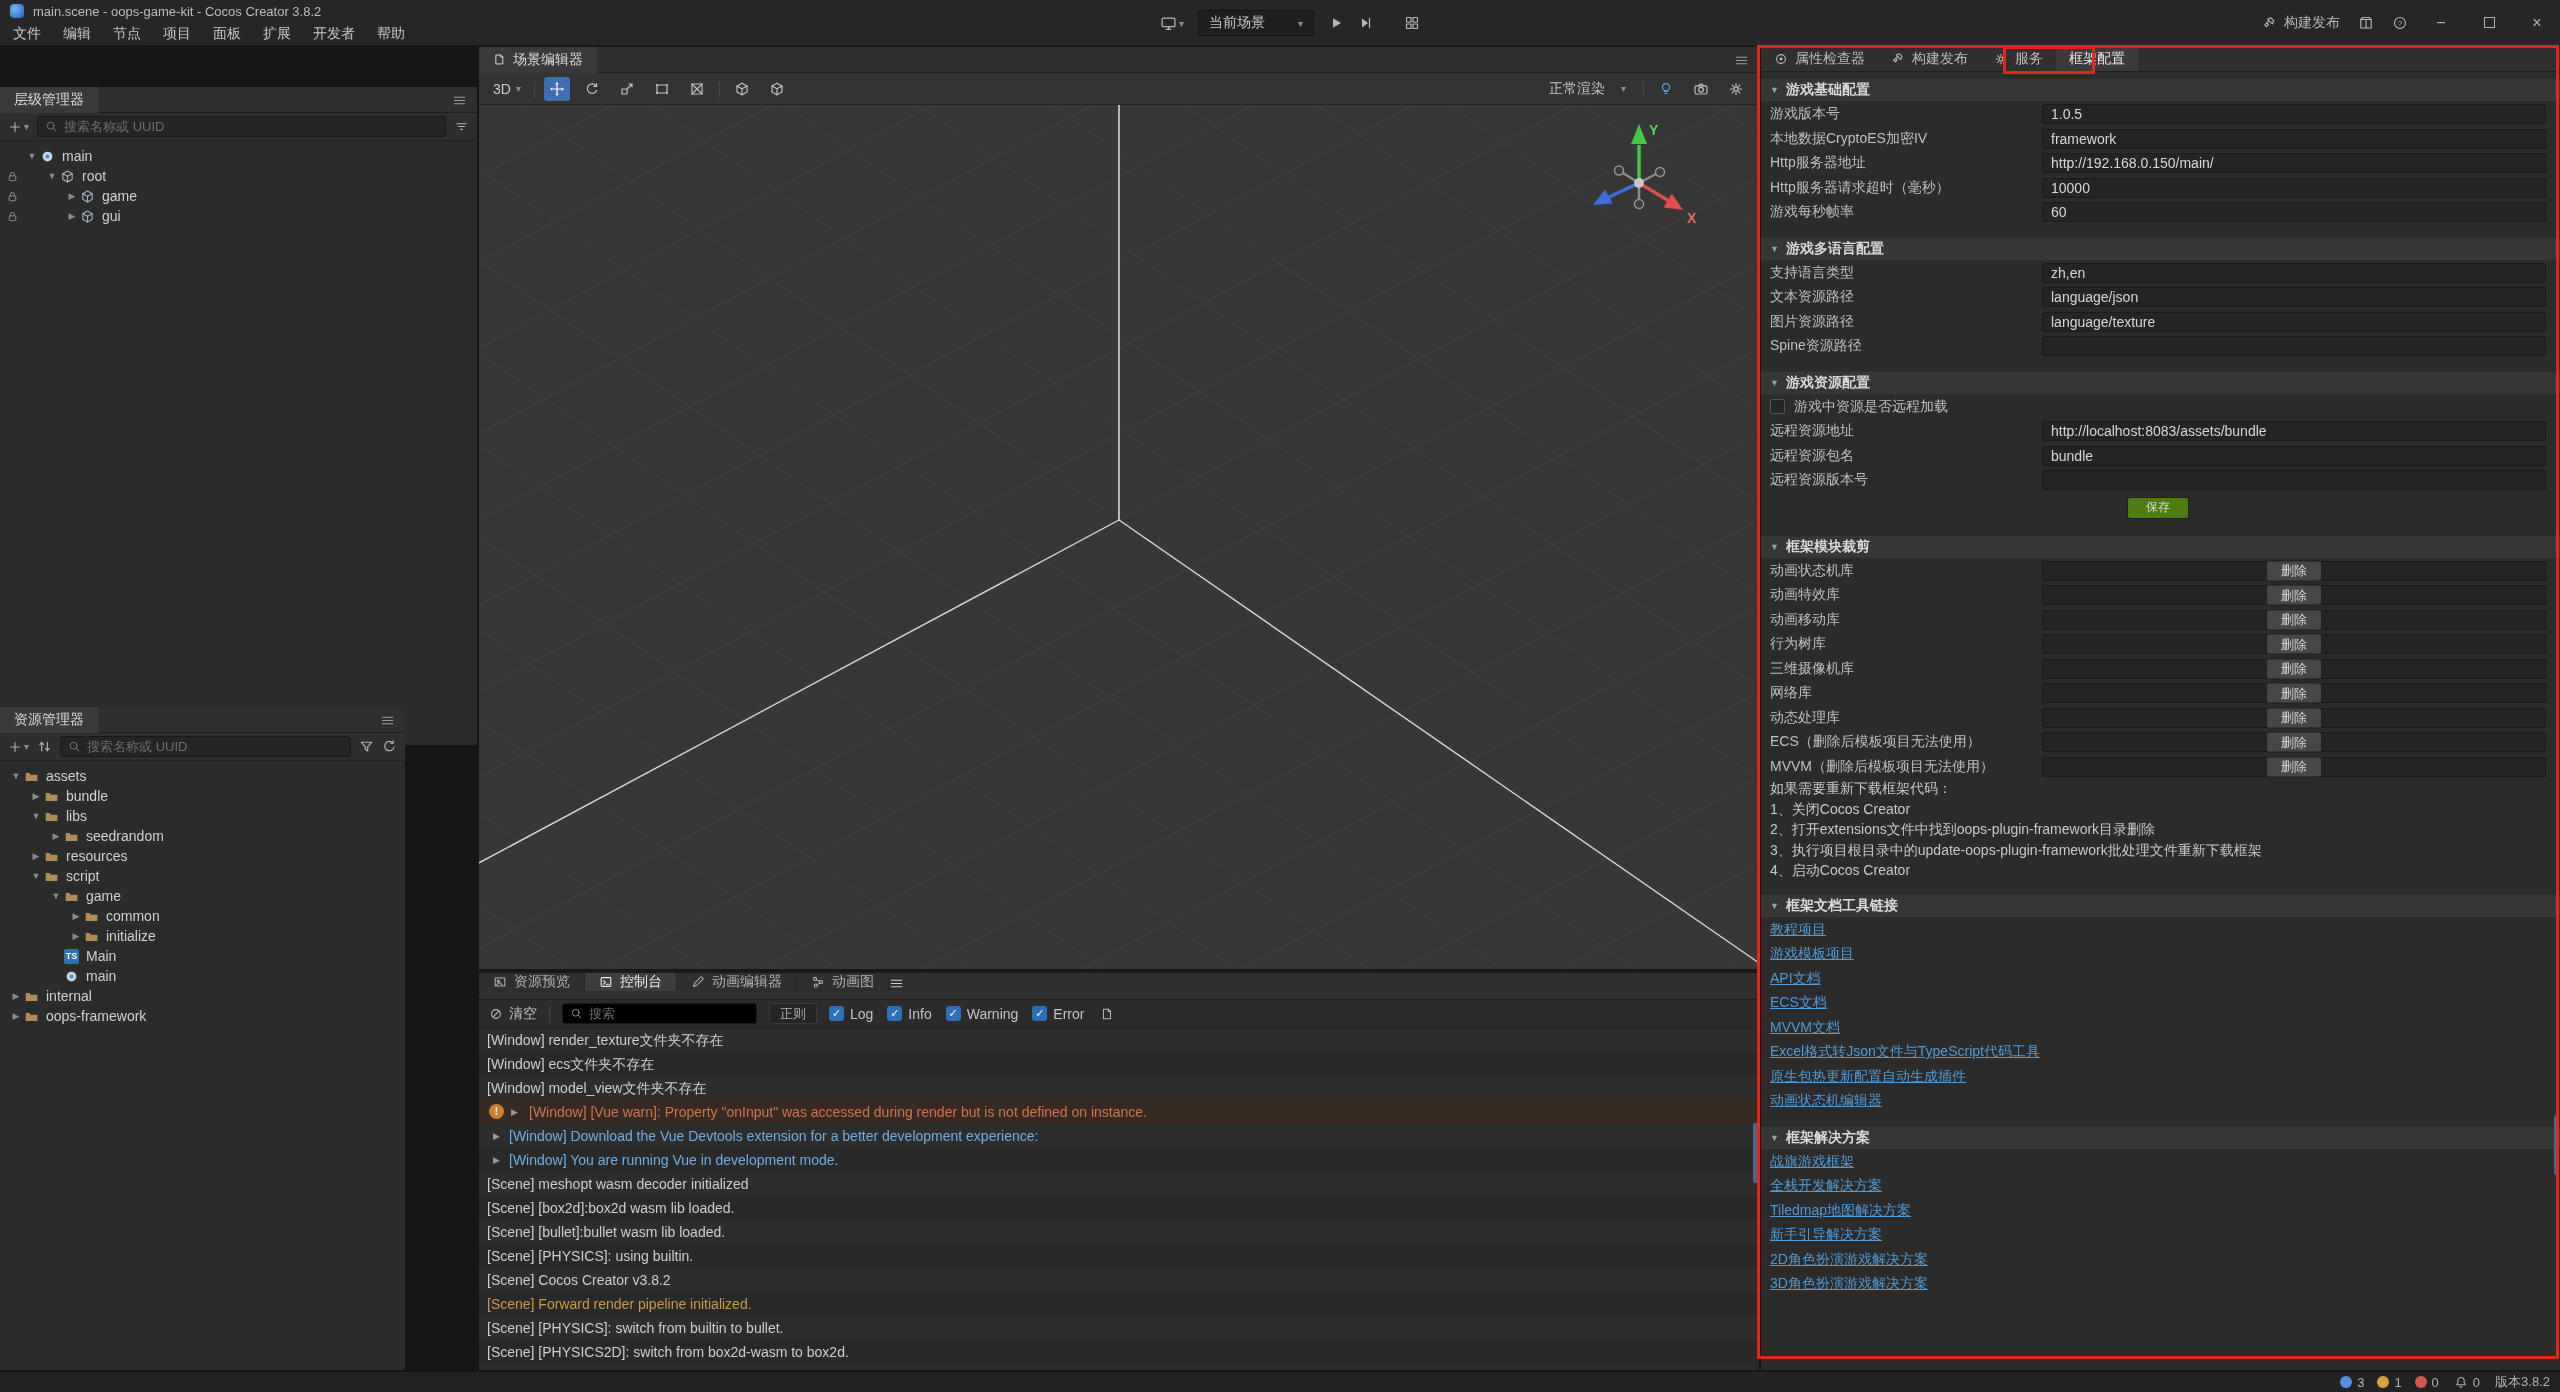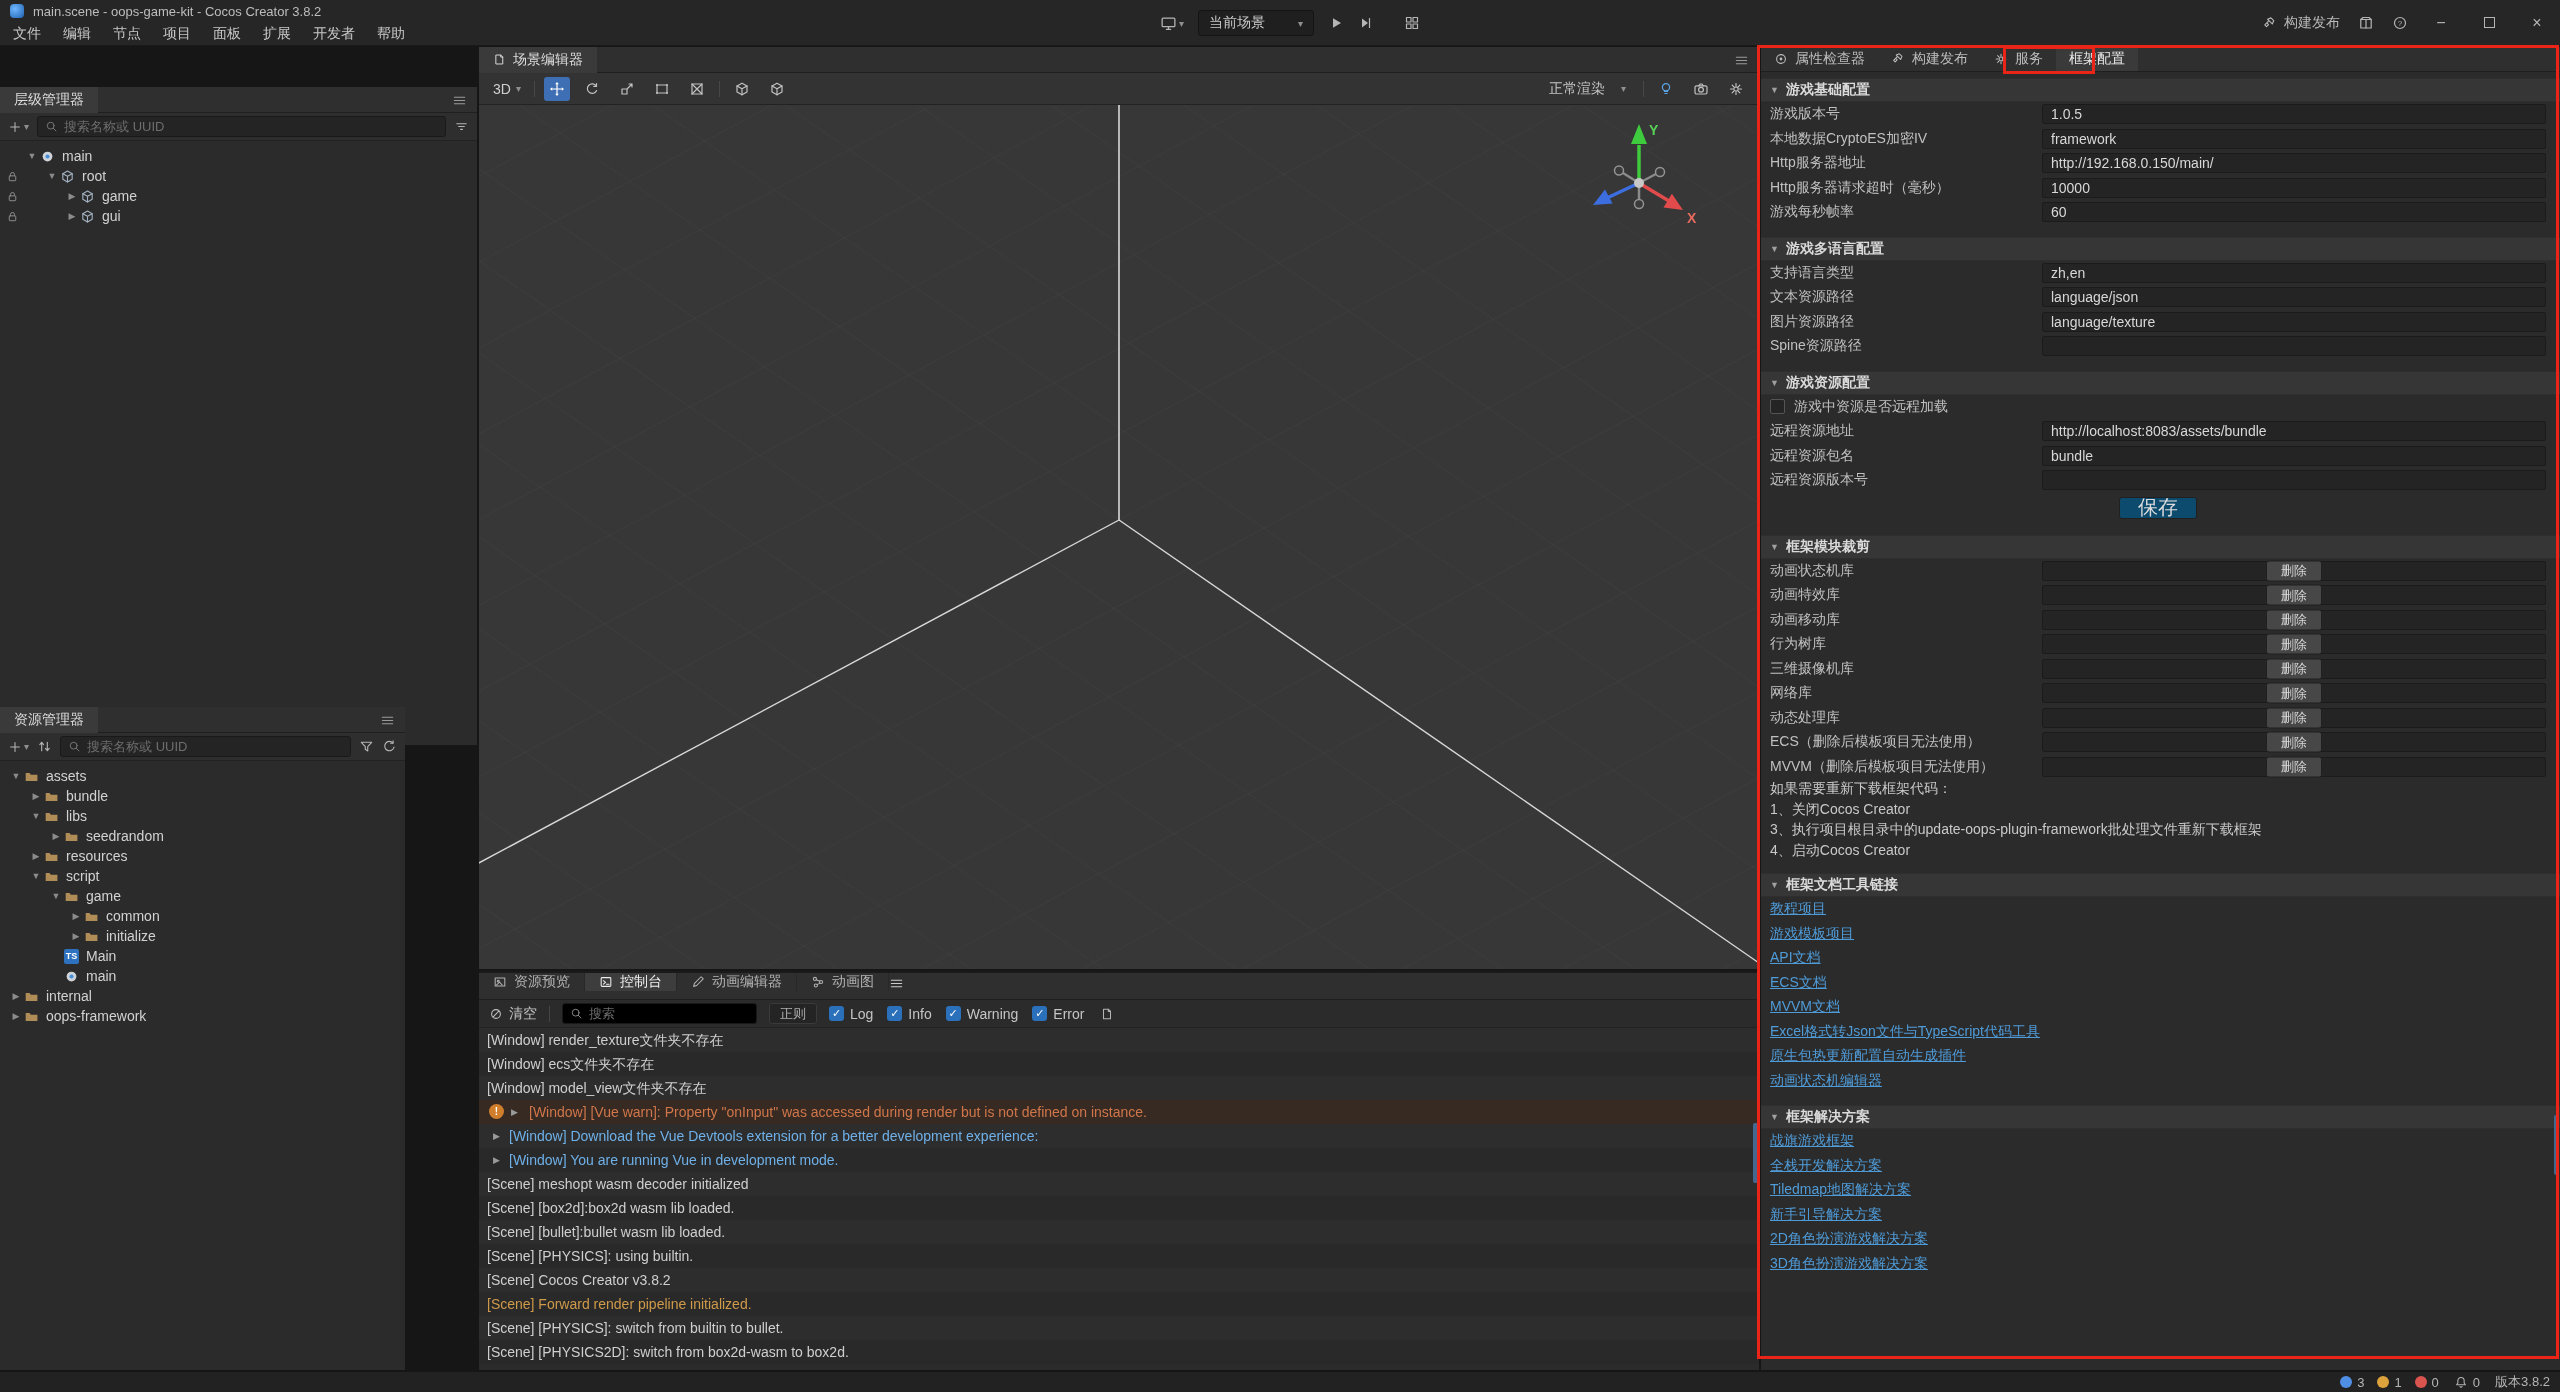--- a/index.html
+++ b/index.html
@@ -80,21 +80,21 @@
 .sec-h{display:flex;align-items:center;height:24px;background:#363636;margin-top:12px;padding-left:9px;color:#dadada;font-weight:bold;font-size:14px;border-top:1px solid #2e2e2e;border-bottom:1px solid #2e2e2e;}
 .sec-h:first-child{margin-top:6px;}
 .sarr{font-size:9px;color:#9f9f9f;margin-right:7px;font-weight:normal;}
 .irow{height:24.5px;display:flex;align-items:center;padding:0 14px 0 9px;}
 .irow .lbl{width:272px;flex:none;color:#c0c0c0;font-size:14px;white-space:nowrap;overflow:hidden;}
 .irow .val{flex:1;display:flex;}
 .tinput{flex:1;height:20px;background:#242424;border:1px solid #1b1b1b;border-radius:2px;color:#d8d8d8;display:flex;align-items:center;padding:0 8px;font-size:14px;white-space:nowrap;overflow:hidden;}
 .modval{position:relative;}
 .dbtn{position:absolute;left:50%;top:50%;transform:translate(-50%,-50%);background:#474747;border:1px solid #202020;border-radius:3px;height:21px;padding:0 14px;font-size:13px;color:#d8d8d8;display:flex;align-items:center;}
 .btnrow{height:30px;justify-content:center;}
-.pbtn{background:#0c4a6e;border:1px solid #202020;border-radius:3px;height:22px;padding:0 18px;display:flex;align-items:center;color:#dcdcdc;font-size:20px;}
+.pbtn{background:#4d7c0f;border:1px solid #202020;border-radius:3px;height:22px;padding:0 18px;display:flex;align-items:center;color:#dcdcdc;font-size:12px;}
 .cbx{width:15px;height:15px;background:#242424;border:1px solid #555;border-radius:2px;margin-right:9px;flex:none;}
 .cblbl{color:#c0c0c0;font-size:14px;}
 .trow2{height:20.5px;color:#c9c9c9;font-size:14px;white-space:nowrap;overflow:hidden;}
 .lnk{color:#4f9bd8;text-decoration:underline;font-size:14px;white-space:nowrap;}
 
 #statusbar{position:absolute;left:0;top:1372px;width:2560px;height:20px;background:#222;display:flex;align-items:center;justify-content:flex-end;gap:15px;padding:0 10px;font-size:13px;color:#b5b5b5;}
 .sbitem{display:flex;align-items:center;gap:5px;}
 .dot{width:12px;height:12px;border-radius:50%;display:inline-block;}
 
 .anno{position:absolute;border:3px solid #ea2517;z-index:60;pointer-events:none;}
@@ -891,20 +891,21 @@
       </div>
       <div class="irow">
         <span class="lbl">MVVM（删除后模板项目无法使用）</span>
         <span class="val modval">
           <span class="tinput"></span>
           <span class="dbtn">删除</span>
         </span>
       </div>
       <div class="irow trow2">如果需要重新下载框架代码：</div>
       <div class="irow trow2">1、关闭Cocos Creator</div>
+      <div class="irow trow2">2、打开extensions文件中找到oops-plugin-framework目录删除</div>
       <div class="irow trow2">3、执行项目根目录中的update-oops-plugin-framework批处理文件重新下载框架</div>
       <div class="irow trow2">4、启动Cocos Creator</div>
       <div class="sec-h">
         <span class="sarr">▼</span>
         <span>框架文档工具链接</span>
       </div>
       <div class="irow">
         <a class="lnk">教程项目</a>
       </div>
       <div class="irow">

